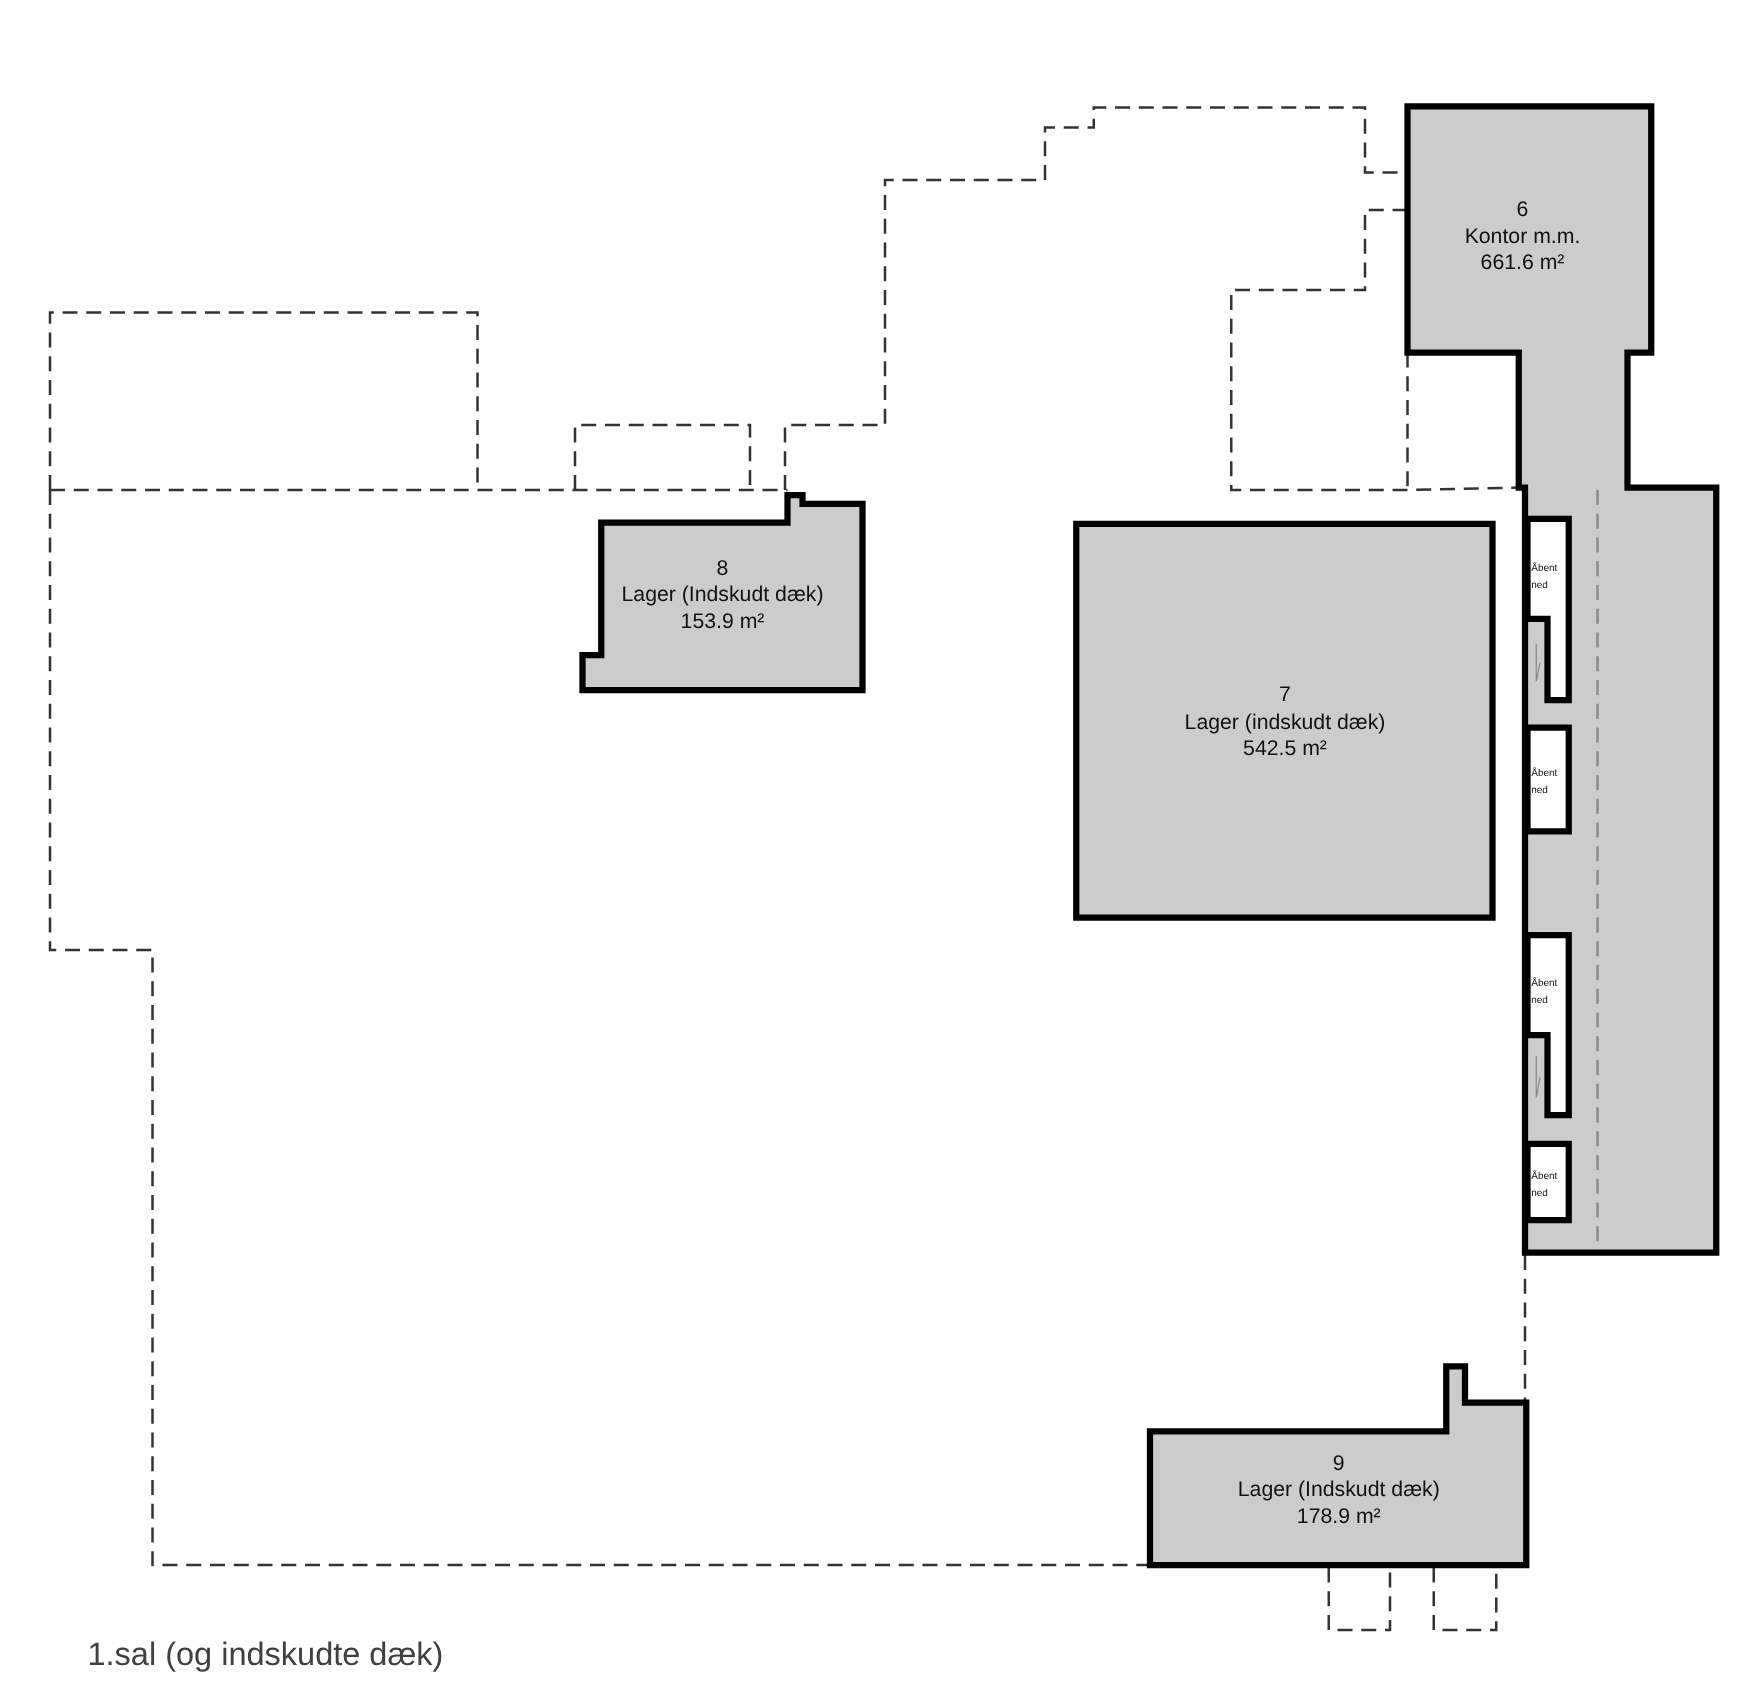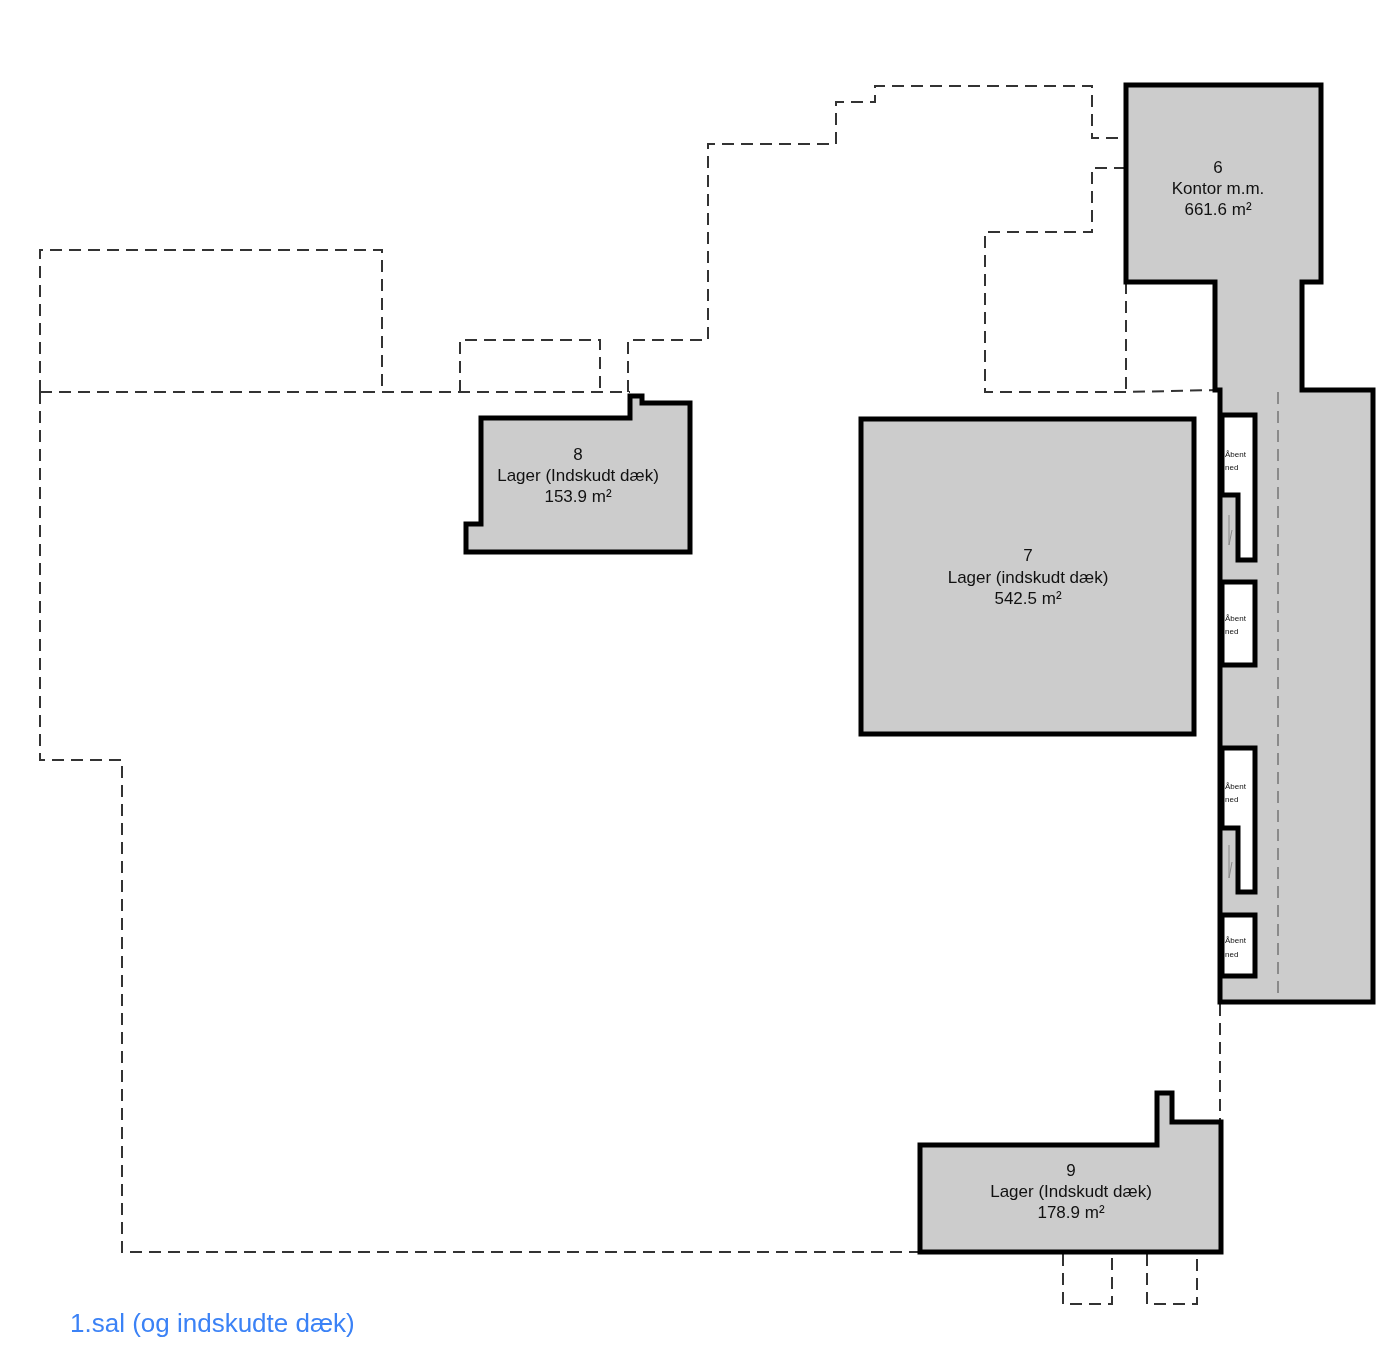--- a/index.html
+++ b/index.html
@@ -5,21 +5,21 @@
     html, body { margin: 0; padding: 0; background: #ffffff; }
     body { width: 1400px; height: 1364px; position: relative; overflow: hidden; }
     svg#plan { position: absolute; left: 0; top: 0; width: 1400px; height: 1364px; }
     .dash { fill: none; stroke: #333333; stroke-width: 2; stroke-dasharray: 12 7; }
     .dash-grey { fill: none; stroke: #8a8a8a; stroke-width: 2; stroke-dasharray: 12 7; }
     .room { fill: #cccccc; stroke: #000000; stroke-width: 5; stroke-linejoin: miter; }
     .shaft { fill: #ffffff; stroke: #000000; stroke-width: 5; }
     .stair-arrow { fill: none; stroke: #888; stroke-width: 1; }
     .room-label { font-family: "Liberation Sans", sans-serif; font-size: 17px; fill: #111; text-anchor: middle; }
     .small-label { font-family: "Liberation Sans", sans-serif; font-size: 8px; fill: #111; }
-    .title { position: absolute; left: 70px; top: 1308px; font-family: "Liberation Sans", sans-serif; font-size: 26px; color: #3b82f6; }
+    .title { position: absolute; left: 70px; top: 1308px; font-family: "Liberation Sans", sans-serif; font-size: 26px; color: #404040; }
   </style>
 </head>
 <body>
 
 <svg id="plan" viewBox="0 0 1400 1364" xmlns="http://www.w3.org/2000/svg">
 
   <g>
 
     <path class="dash" d="M40 392 L40 250 L382 250 L382 392"></path>
 

